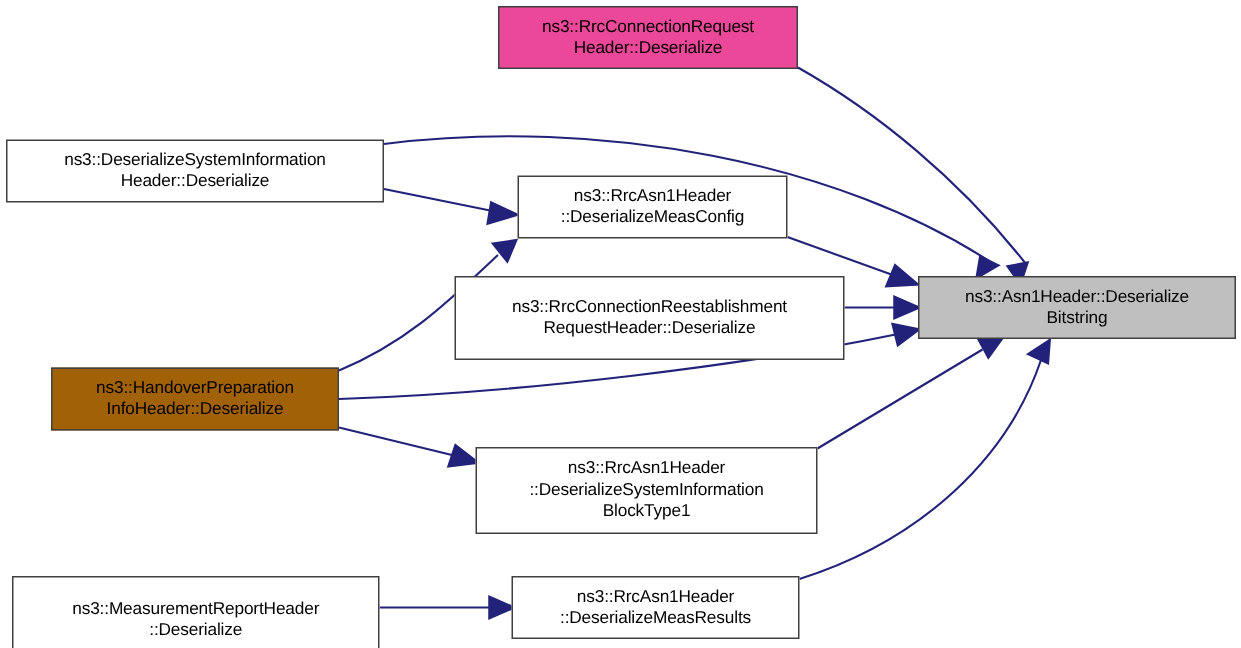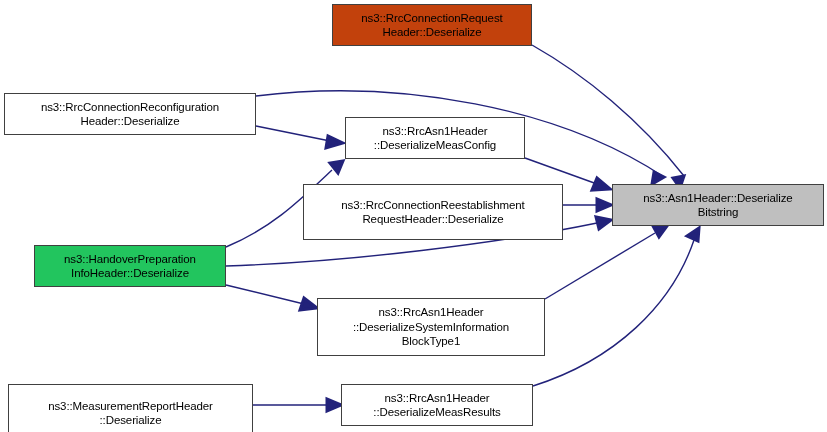--- a/index.html
+++ b/index.html
@@ -73,41 +73,41 @@
       <path d="M 226 285 L 304 304" fill="none" stroke="#22227a" stroke-width="1.4"></path>
       <path d="M 317 308 L 304 298 L 300 310 Z" fill="#22227a" stroke="#22227a" stroke-width="3" stroke-linejoin="miter"></path>
       <path d="M 545 299 L 655 233" fill="none" stroke="#22227a" stroke-width="1.4"></path>
       <path d="M 667 226 L 653 226 L 659 237 Z" fill="#22227a" stroke="#22227a" stroke-width="3" stroke-linejoin="miter"></path>
       <path d="M 253 405 L 327 405" fill="none" stroke="#22227a" stroke-width="1.4"></path>
       <path d="M 341 405 L 327 399 L 327 411 Z" fill="#22227a" stroke="#22227a" stroke-width="3" stroke-linejoin="miter"></path>
       <path d="M 533 386 C 615 360, 672 305, 694 240" fill="none" stroke="#22227a" stroke-width="1.4"></path>
       <path d="M 699 228 L 687 236 L 698 241 Z" fill="#22227a" stroke="#22227a" stroke-width="3" stroke-linejoin="miter"></path>
     </svg>
 
-  <div class="node" id="node-0" style="left: 332px; top: 4px; width: 200px; height: 42px; background: #c2410c; border-color: rgb(64, 64, 64);">
+  <div class="node" id="node-0" style="left: 332px; top: 4px; width: 200px; height: 42px; background: #ec4899; border-color: rgb(64, 64, 64);">
     <span class="node-label">ns3::RrcConnectionRequest
 Header::Deserialize</span>
   </div>
   <div class="node" id="node-1" style="left: 4px; top: 93px; width: 252px; height: 42px; background: rgb(255, 255, 255); border-color: rgb(64, 64, 64);">
-    <span class="node-label">ns3::RrcConnectionReconfiguration
+    <span class="node-label">ns3::DeserializeSystemInformation
 Header::Deserialize</span>
   </div>
   <div class="node" id="node-2" style="left: 345px; top: 117px; width: 180px; height: 42px; background: rgb(255, 255, 255); border-color: rgb(64, 64, 64);">
     <span class="node-label">ns3::RrcAsn1Header
 ::DeserializeMeasConfig</span>
   </div>
   <div class="node" id="node-3" style="left: 303px; top: 184px; width: 260px; height: 56px; background: rgb(255, 255, 255); border-color: rgb(64, 64, 64);">
     <span class="node-label">ns3::RrcConnectionReestablishment
 RequestHeader::Deserialize</span>
   </div>
   <div class="node highlight" id="node-4" style="left: 612px; top: 184px; width: 212px; height: 42px; background: rgb(191, 191, 191); border-color: rgb(64, 64, 64); justify-content: flex-end;">
     <span class="node-label">ns3::Asn1Header::Deserialize
 Bitstring</span>
   </div>
-  <div class="node" id="node-5" style="left: 34px; top: 245px; width: 192px; height: 42px; background: #22c55e; border-color: rgb(64, 64, 64);">
+  <div class="node" id="node-5" style="left: 34px; top: 245px; width: 192px; height: 42px; background: #a16207; border-color: rgb(64, 64, 64);">
     <span class="node-label">ns3::HandoverPreparation
 InfoHeader::Deserialize</span>
   </div>
   <div class="node" id="node-6" style="left: 317px; top: 298px; width: 228px; height: 58px; background: rgb(255, 255, 255); border-color: rgb(64, 64, 64);">
     <span class="node-label">ns3::RrcAsn1Header
 ::DeserializeSystemInformation
 BlockType1</span>
   </div>
   <div class="node" id="node-7" style="left: 8px; top: 384px; width: 245px; height: 58px; background: rgb(255, 255, 255); border-color: rgb(64, 64, 64);">
     <span class="node-label">ns3::MeasurementReportHeader

